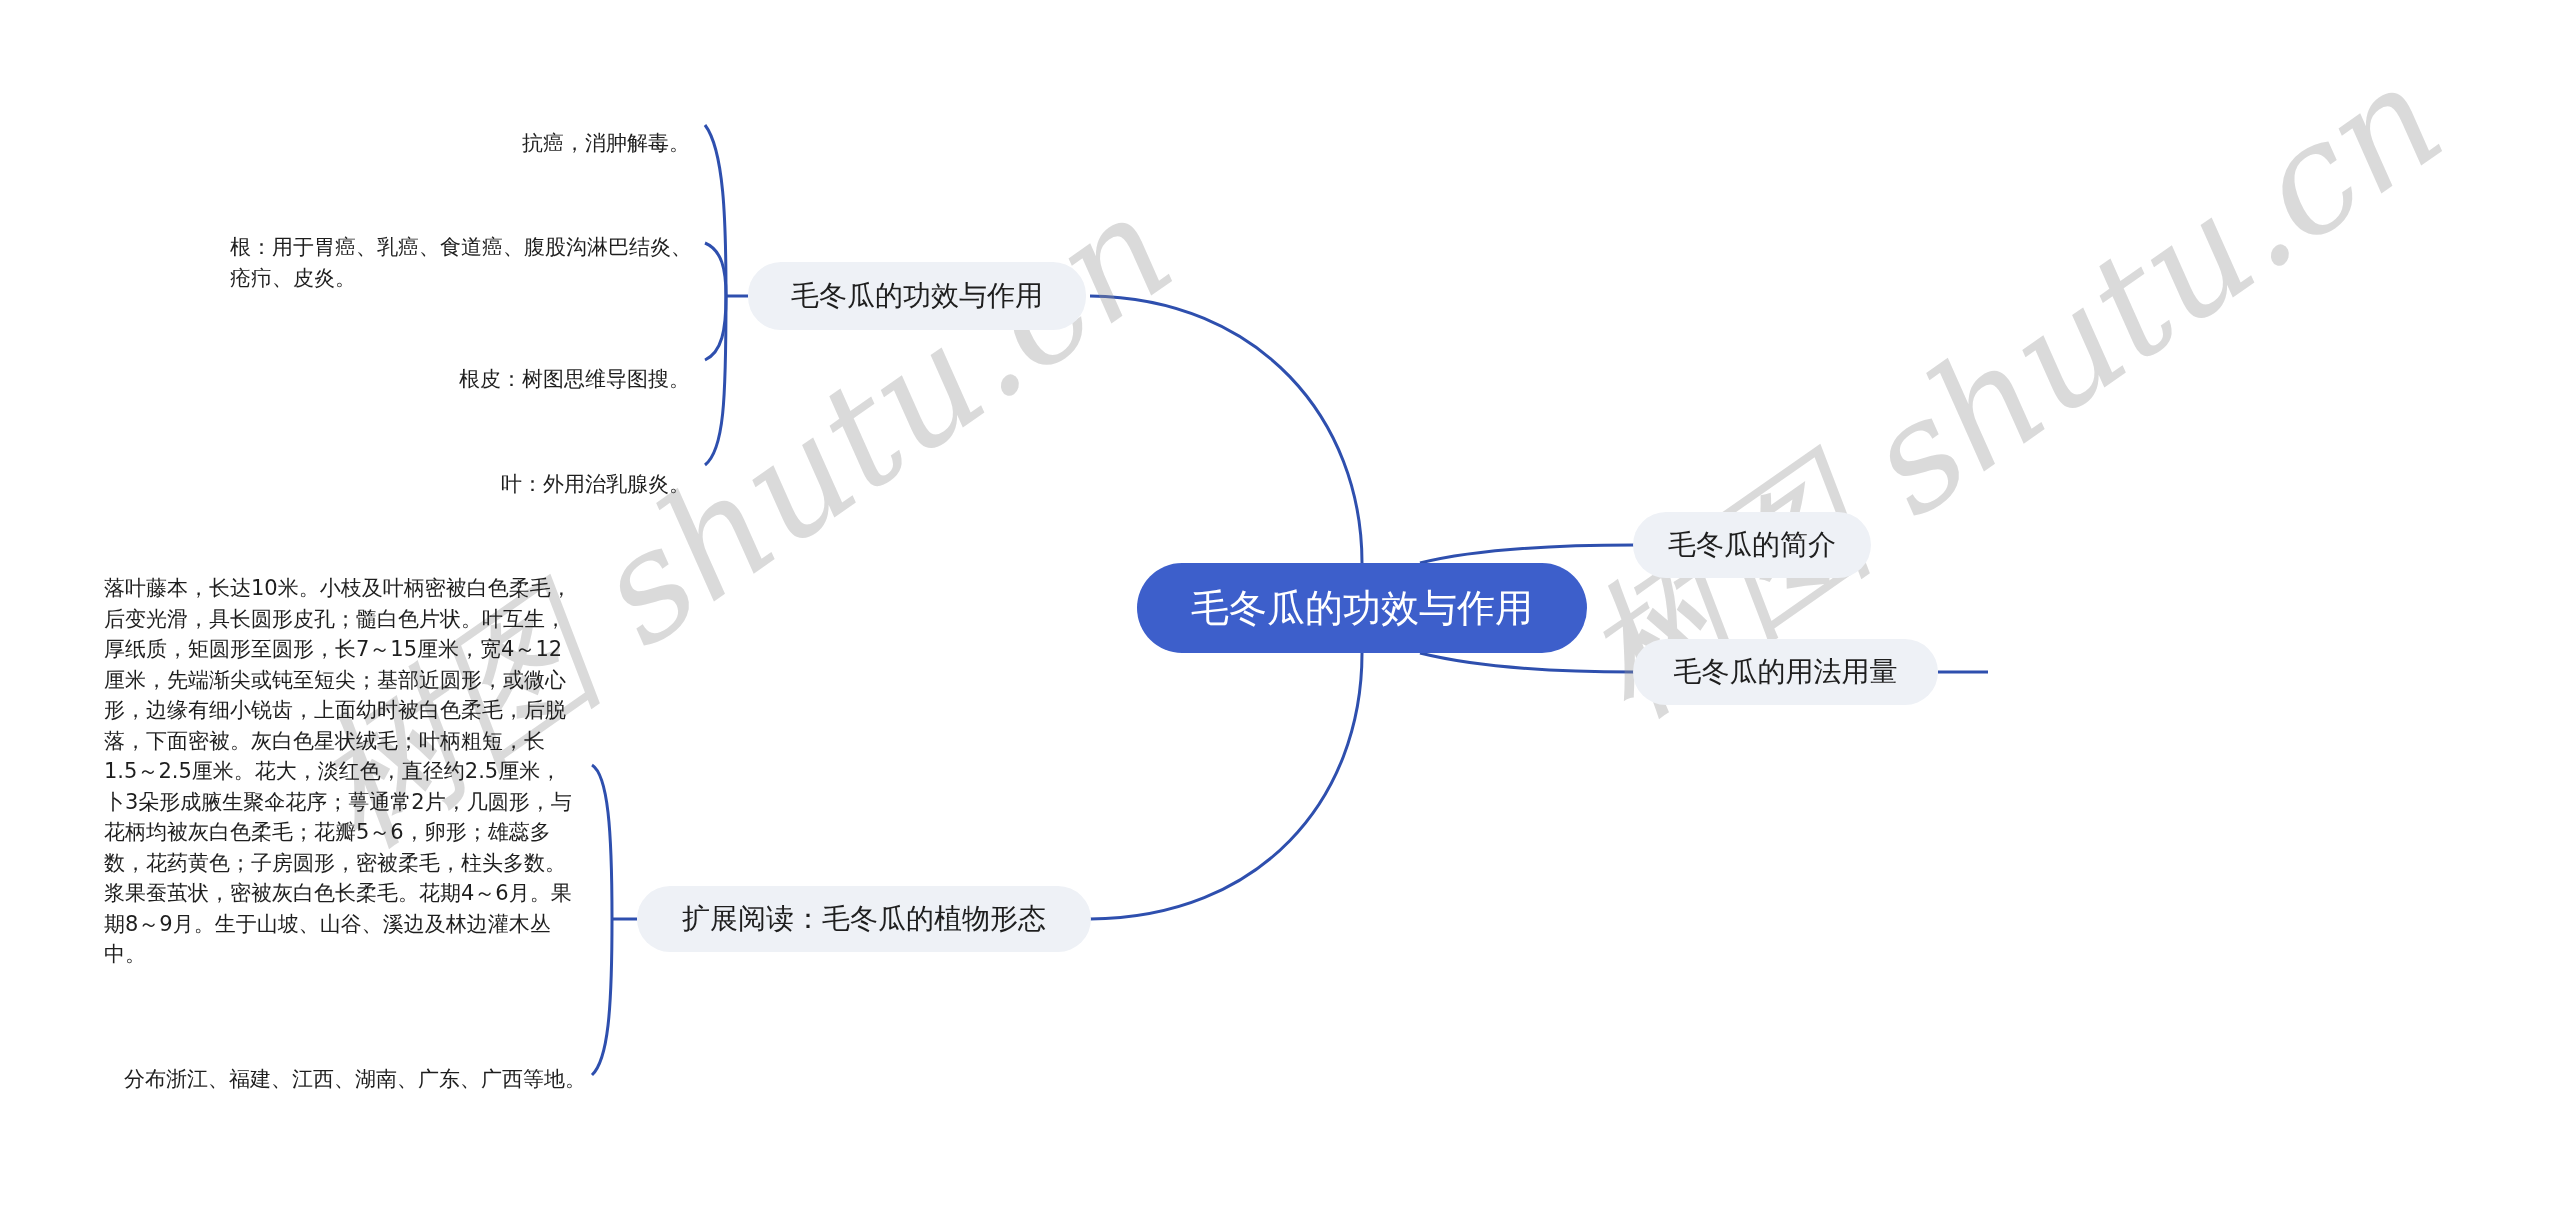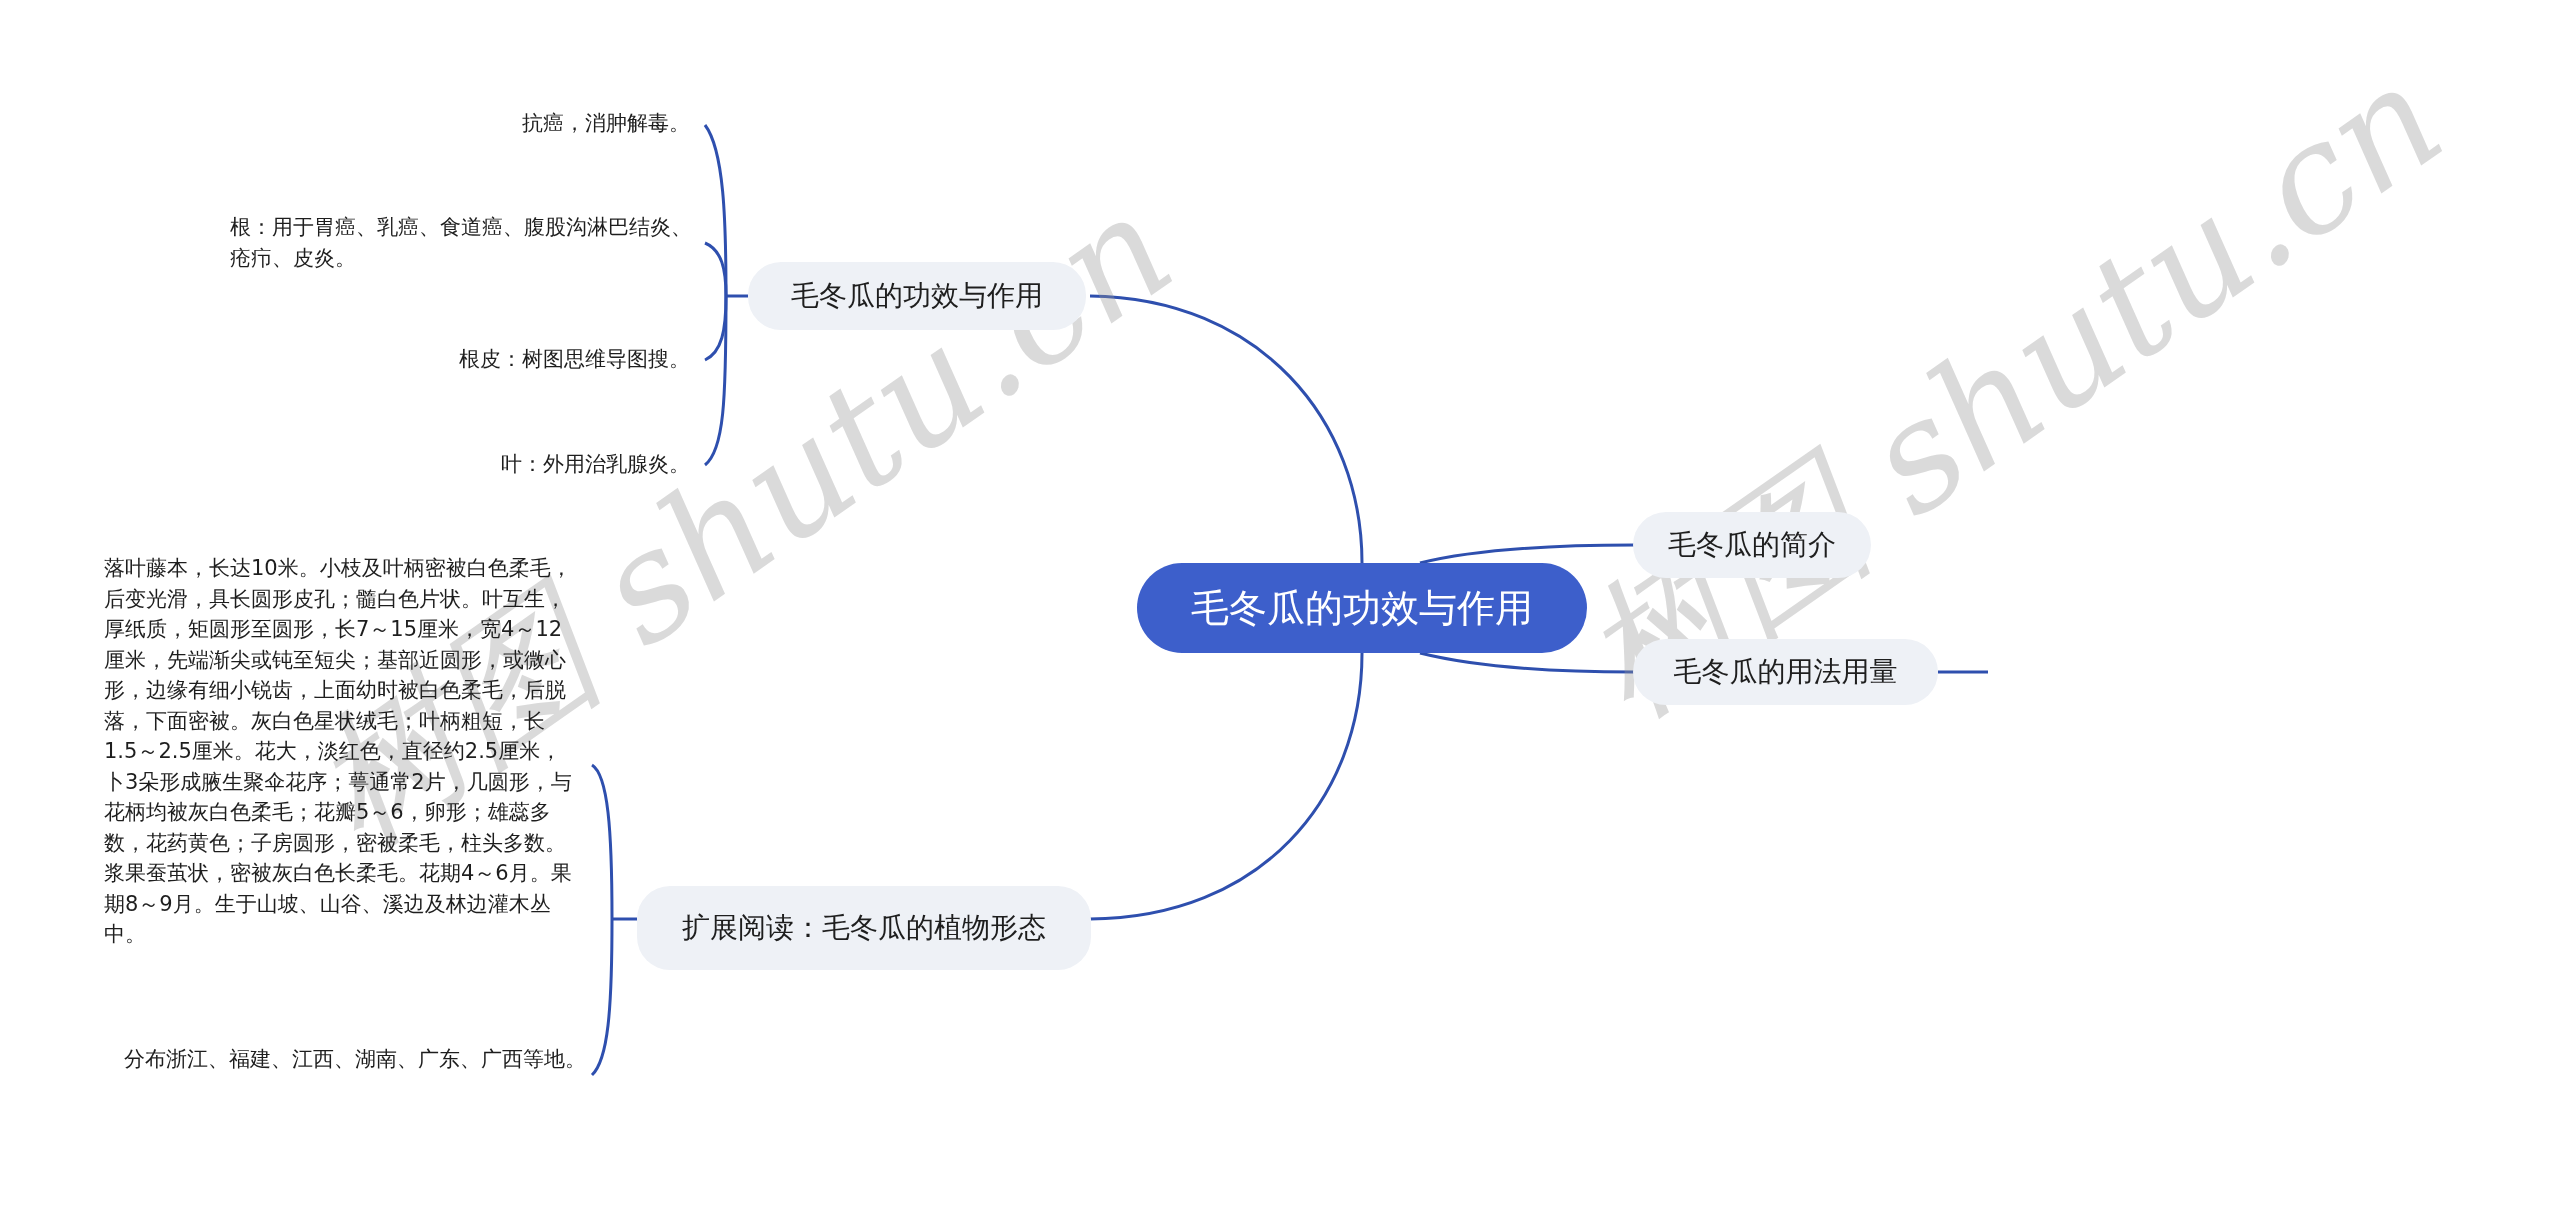--- a/index.html
+++ b/index.html
@@ -4,21 +4,21 @@
   <style>
     html, body { margin:0; padding:0; background:#ffffff; }
     body { width:2560px; height:1212px; position:relative; overflow:hidden;
            font-family:"DejaVu Sans","Liberation Sans",sans-serif; color:#1e1e1e; }
     .canvas { position:absolute; left:0; top:0; width:2560px; height:1212px; }
     svg.links { position:absolute; left:0; top:0; width:2560px; height:1212px; }
     .node { position:absolute; display:flex; align-items:center; justify-content:center;
             box-sizing:border-box; white-space:nowrap; }
     .root { background:#3d5fcb; color:#ffffff; border-radius:46px; font-size:38px; }
     .l1 { background:#eef1f6; color:#1e1e1e; border-radius:33px; font-size:28px; }
-    .leaf { position:absolute; font-size:21px; line-height:31px; color:#1e1e1e; }
+    .leaf { position:absolute; font-size:21px; line-height:31px; color:#1e1e1e;margin-top:20px; }
     .leaf.right-al { text-align:right; }
     .watermark { position:absolute; font-family:"DejaVu Serif","Liberation Serif",serif;
                  font-style:italic; font-size:150px; color:rgba(150,150,150,0.35);
                  transform-origin:left bottom; white-space:nowrap; pointer-events:none; }
   </style>
 </head>
 <body>
 
 <div class="canvas">
 
@@ -62,19 +62,19 @@
   <div class="leaf right-al" style="left:400px; top:449px; width:290px;">叶：外用治乳腺炎。</div>
 
   <div class="node l1" style="left:1633px; top:639px; width:305px; height:66px;">
     <span>毛冬瓜的用法用量</span>
   </div>
 
   <div class="node l1" style="left:1633px; top:512px; width:238px; height:66px;">
     <span>毛冬瓜的简介</span>
   </div>
 
-  <div class="node l1" style="left:637px; top:886px; width:454px; height:84px;">
+  <div class="node l1" style="left:637px; top:886px; width:454px; height:66px;">
     <span>扩展阅读：毛冬瓜的植物形态</span>
   </div>
   <div class="leaf" style="left:104px; top:553px; width:470px; line-height:30.5px;">落叶藤本，长达10米。小枝及叶柄密被白色柔毛，后变光滑，具长圆形皮孔；髓白色片状。叶互生，厚纸质，矩圆形至圆形，长7～15厘米，宽4～12厘米，先端渐尖或钝至短尖；基部近圆形，或微心形，边缘有细小锐齿，上面幼时被白色柔毛，后脱落，下面密被。灰白色星状绒毛；叶柄粗短，长1.5～2.5厘米。花大，淡红色，直径约2.5厘米，卜3朵形成腋生聚伞花序；萼通常2片，几圆形，与花柄均被灰白色柔毛；花瓣5～6，卵形；雄蕊多数，花药黄色；子房圆形，密被柔毛，柱头多数。浆果蚕茧状，密被灰白色长柔毛。花期4～6月。果期8～9月。生于山坡、山谷、溪边及林边灌木丛中。</div>
   <div class="leaf" style="left:124px; top:1044px; width:470px;">分布浙江、福建、江西、湖南、广东、广西等地。</div>
 
 </div>
 
 </body></html>

